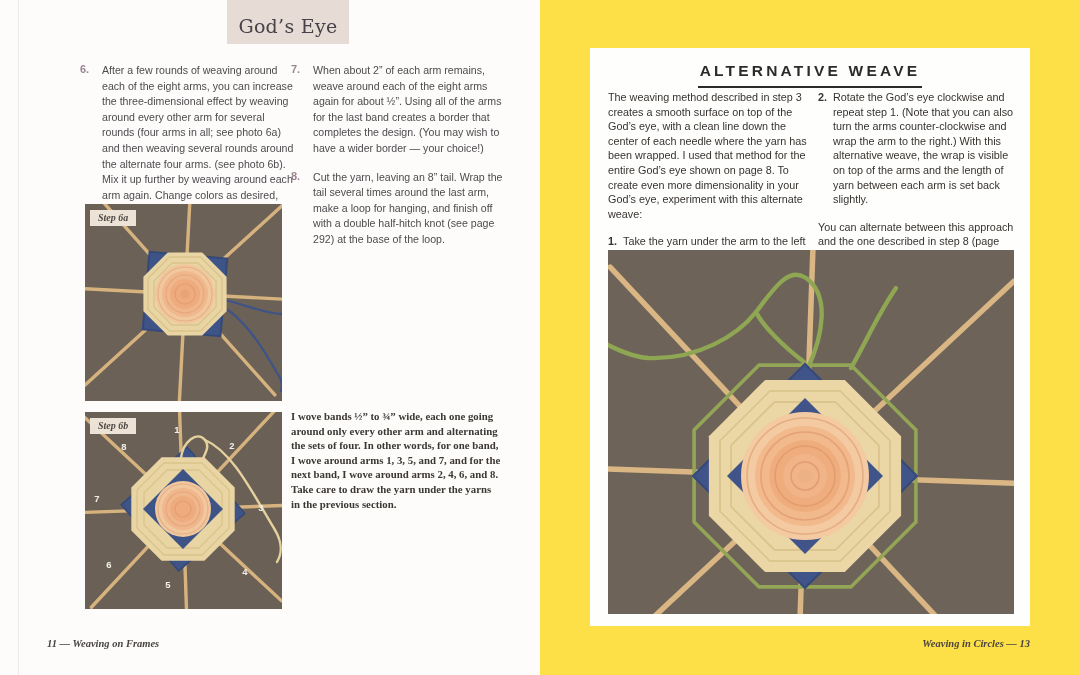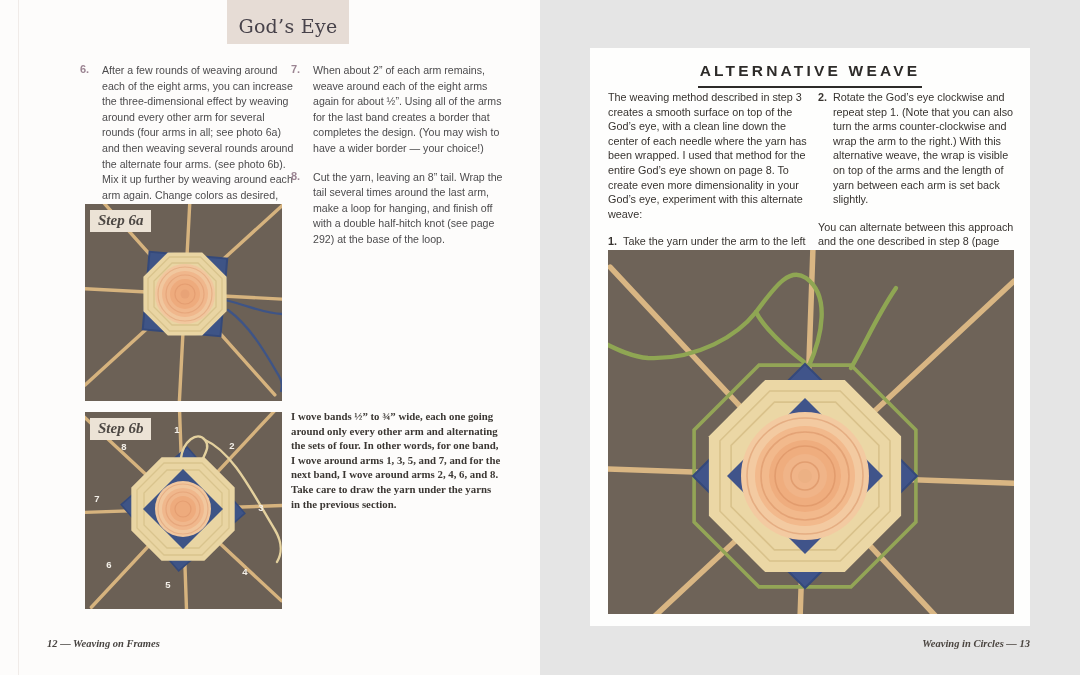--- a/index.html
+++ b/index.html
@@ -25,28 +25,28 @@
   .note { position:absolute; left:291px; top:409px; width:210px;
           font-family:"Liberation Serif", serif; font-weight:bold;
           font-size:10.8px; line-height:14.6px; color:#3b3733; }
 
   .photo { position:absolute; width:197px; height:197px; overflow:hidden; }
   .photo-6a { left:85px; top:204px; }
   .photo-6b { left:85px; top:412px; }
   .photo svg { display:block; }
   .step-label { position:absolute; left:5px; top:6px; background:#ece3d6; padding:2px 8px 3px 8px;
                 font-family:"Liberation Serif", serif; font-style:italic; font-weight:bold;
-                font-size:15px; color:#4d4844; }
+                font-size:10px; color:#4d4844; }
 
   .footer-left { position:absolute; left:47px; top:638px;
                  font-family:"Liberation Serif", serif; font-style:italic; font-weight:bold;
                  font-size:10.5px; color:#474340; }
 
   
-  .page-right { position:absolute; left:540px; top:0; width:540px; height:675px; background:#e5e5e5; }
+  .page-right { position:absolute; left:540px; top:0; width:540px; height:675px; background:#fde047; }
   .card { position:absolute; left:50px; top:48px; width:440px; height:578px; background:#fefefd; }
 
   .rp-header { position:absolute; left:0; top:14px; width:440px; text-align:center; }
   .rp-header span { display:inline-block; font-size:15.5px; font-weight:bold; letter-spacing:3.2px;
                     color:#2d2b29; padding:0 2px 6px 2px; border-bottom:2.5px solid #2d2b29; }
 
   .rp-col { position:absolute; top:42px; width:202px;
             font-family:Liberation Sans, sans-serif; font-size:10.8px; line-height:14.6px; color:#37332f; }
   .rp-colL { left:18px; }
   .rp-colR { left:228px; width:200px; }
@@ -167,21 +167,21 @@
           <text x="24" y="156">6</text>
           <text x="12" y="90">7</text>
           <text x="39" y="38">8</text>
         </g>
       </svg>
       <figcaption class="step-label">Step 6b</figcaption>
     </figure>
 
     <aside class="note">I wove bands ½” to ¾” wide, each one going around only every other arm and alternating the sets of four. In other words, for one band, I wove around arms 1, 3, 5, and 7, and for the next band, I wove around arms 2, 4, 6, and 8. Take care to draw the yarn under the yarns in the previous section.</aside>
 
-    <div class="footer-left">12 — Weaving on Frames</div>
+    <div class="footer-left">11 — Weaving on Frames</div>
   </section>
 
   <section class="page-right">
     <div class="card">
 
       <div class="rp-header">
         <span>ALTERNATIVE WEAVE</span>
       </div>
 
       <div class="rp-col rp-colL">

